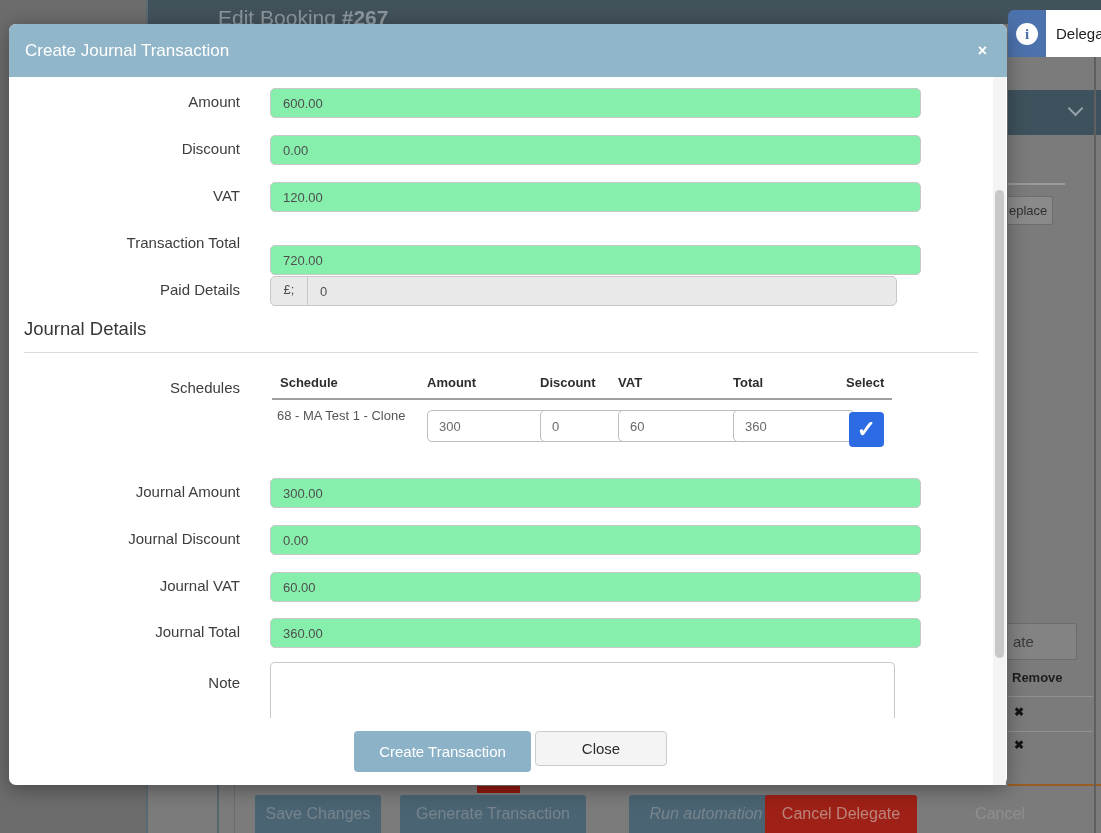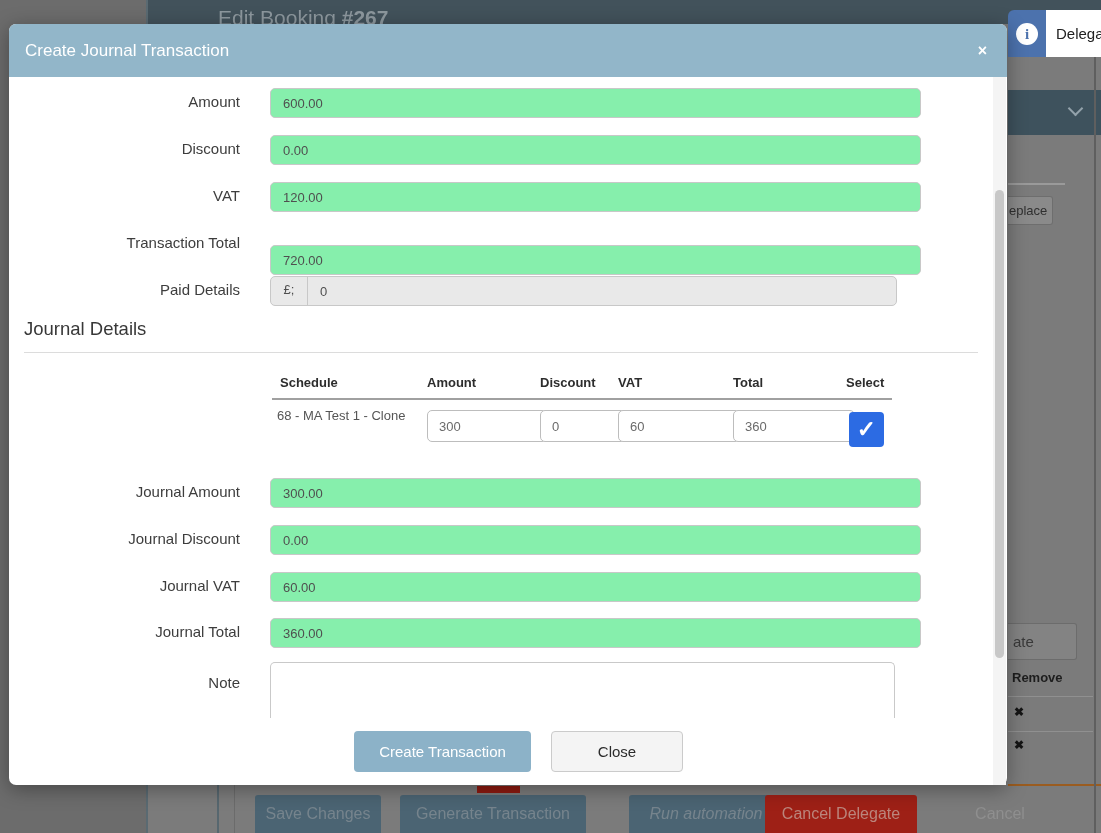--- a/index.html
+++ b/index.html
@@ -86,23 +86,23 @@
     border-radius:4px;display:flex;align-items:center;justify-content:center;cursor:pointer;}
   .checkbox span{color:#fff;font-size:23px;font-weight:bold;}
 
   .note-area{position:absolute;left:261px;top:638px;width:625px;height:56px;background:#fff;
     border:1px solid #c9c9c9;border-bottom:none;border-radius:5px 5px 0 0;resize:none;outline:none;
     font-family:"Liberation Sans",sans-serif;font-size:13px;color:#444;padding:6px 12px;box-sizing:border-box;}
 
   .btn-create{position:absolute;left:345px;top:707px;width:177px;height:41px;background:#8cb2c8;
     border:none;border-radius:4px;color:#fff;font-size:15px;cursor:pointer;
     font-family:"Liberation Sans",sans-serif;}
-  .btn-close{position:absolute;left:526px;top:707px;width:132px;height:41px;background:#f4f4f4;
+  .btn-close{position:absolute;left:526px;top:707px;width:132px;height:35px;background:#f4f4f4;
     border:1px solid #cbcbcb;border-radius:4px;color:#2b2b2b;font-size:15px;cursor:pointer;
-    font-family:"Liberation Sans",sans-serif;margin-left:16px;}
+    font-family:"Liberation Sans",sans-serif;}
 
   .sb-track{position:absolute;left:984px;top:53px;width:13px;height:708px;background:#f4f4f4;}
   .sb-thumb{position:absolute;left:2px;top:113px;width:9px;height:468px;background:#c8c8c8;border-radius:5px;}
 </style>
 </head>
 <body>
 
 <div class="abs bg-sidebar"></div>
 <div class="abs bg-sidebar-line"></div>
 <div class="abs bg-strip"></div>
@@ -154,20 +154,21 @@
   <input class="finput" style="top: 205px; margin-top: 16px;" readonly="" value="720.00">
   <label class="flabel" style="top:252px">Paid Details</label>
   <div class="pgroup" style="top:252px">
     <span class="prefix">£;</span>
     <input readonly="" value="0" style="">
   </div>
 
   <div class="section-title">Journal Details</div>
   <div class="section-hr"></div>
 
+  <label class="flabel" style="top:350px">Schedules</label>
 
   <span class="th" style="left:271px">Schedule</span>
   <span class="th" style="left:418px">Amount</span>
   <span class="th" style="left:531px">Discount</span>
   <span class="th" style="left:609px">VAT</span>
   <span class="th" style="left:724px">Total</span>
   <span class="th" style="left:837px">Select</span>
   <div class="tdiv"></div>
 
   <span class="sched-name">68 - MA Test 1 - Clone</span>

